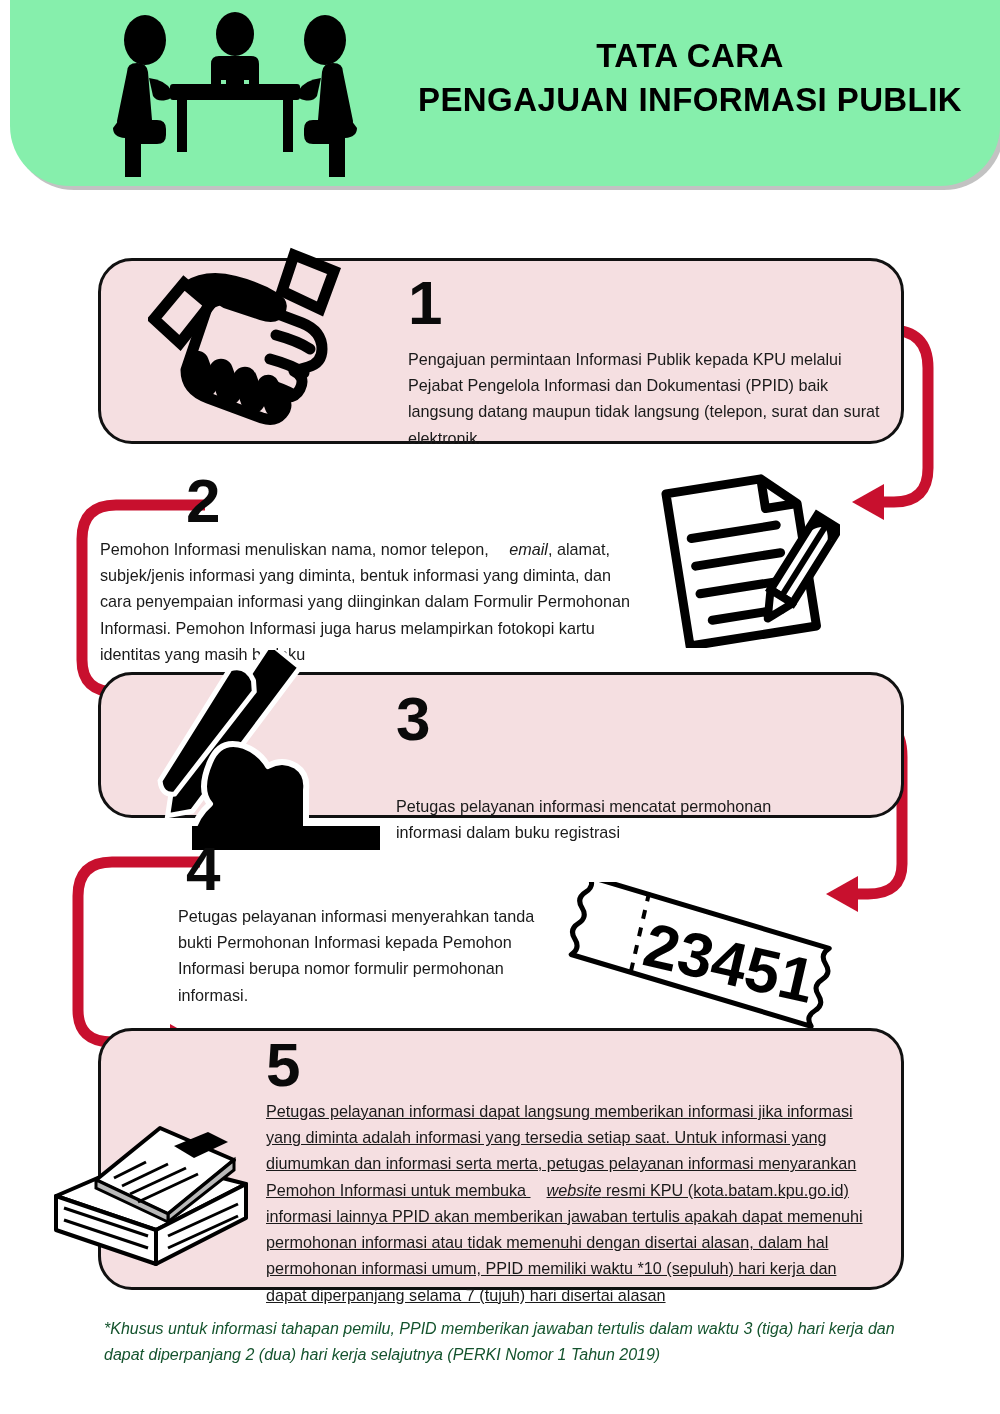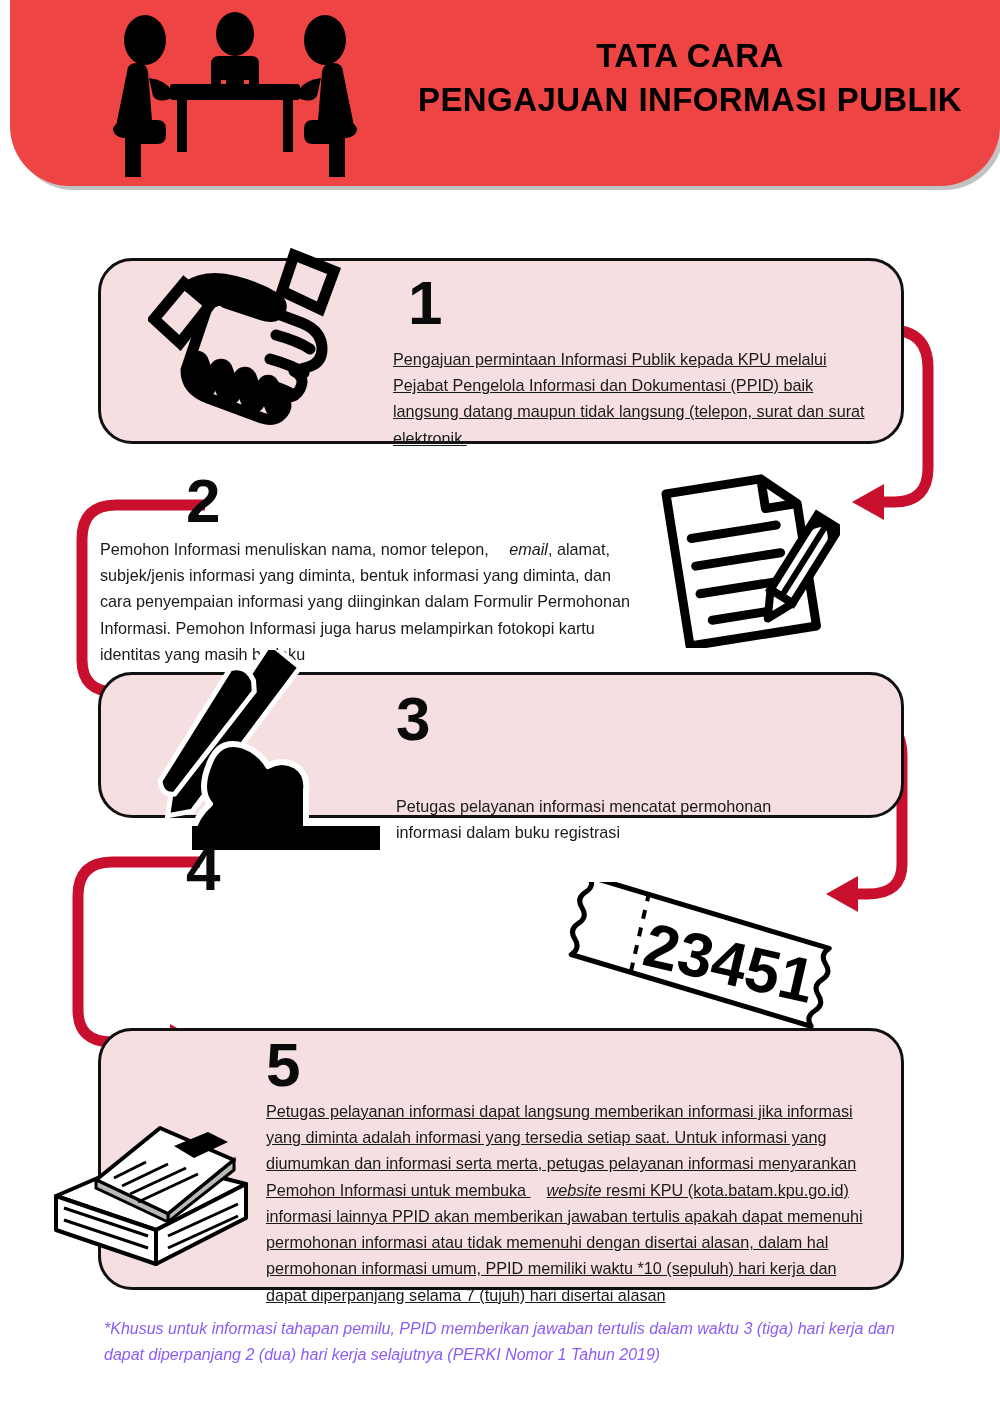--- a/index.html
+++ b/index.html
@@ -17,21 +17,21 @@
     background: #ffffff;
   }
 
   
   .header-banner {
     position: absolute;
     left: 10px;
     top: 0;
     width: 990px;
     height: 186px;
-    background: #ef4444;
+    background: #86efac;
     border-bottom-left-radius: 60px;
     border-bottom-right-radius: 60px;
     box-shadow: 4px 4px 0 rgba(120,120,120,0.45);
   }
   .header-title {
     position: absolute;
     left: 380px;
     top: 34px;
     width: 600px;
     text-align: center;
@@ -76,21 +76,21 @@
   .step-body {
     position: absolute;
     color: #1a1a1a;
     font-size: 16.2px;
     line-height: 1.62;
   }
   .step-body em { font-style: italic; margin-left: 16px; }
 
   
   #num1 { left: 408px; top: 272px; }
-  #body1 { left: 393px; top: 346px; width: 480px; text-decoration: underline; }
+  #body1 { left: 408px; top: 346px; width: 480px; }
   .handshake-icon { position: absolute; left: 148px; top: 247px; width: 212px; height: 190px; }
 
   
   #num2 { left: 186px; top: 470px; }
   #body2 { left: 100px; top: 536px; width: 545px; }
   .doc-pencil-icon { position: absolute; left: 655px; top: 468px; width: 185px; height: 180px; }
 
   
   #num3 { left: 396px; top: 688px; }
   #body3 { left: 396px; top: 750px; width: 430px; margin-top: 43px; }
@@ -116,21 +116,21 @@
 
   
   .footnote {
     position: absolute;
     left: 104px;
     top: 1316px;
     width: 800px;
     font-size: 16px;
     font-style: italic;
     line-height: 1.6;
-    color: #8b5cf6;
+    color: #14532d;
   }
 </style>
 </head>
 <body>
 
 <div id="page">
 
   <div class="header-banner">
 
     <svg class="meeting-icon" viewBox="0 0 260 165" xmlns="http://www.w3.org/2000/svg">
@@ -253,20 +253,21 @@
     </g>
 
     <path d="M70 112 q10 -24 34 -16 q16 6 24 20 q14 -8 28 0 q12 8 10 24 l0 66 H66 q-18 -2 -14 -22 q4 -18 18 -30 q-12 -14 -0 -42 Z" fill="#000" stroke="#fff" stroke-width="6" stroke-linejoin="round"></path>
     <rect x="52" y="176" width="188" height="30" fill="#000"></rect>
   </svg>
 
   <div class="step-num" id="num3">3</div>
   <div class="step-body" id="body3">Petugas pelayanan informasi mencatat permohonan informasi dalam buku registrasi</div>
 
   <div class="step-num" id="num4">4</div>
+  <div class="step-body" id="body4">Petugas pelayanan informasi menyerahkan tanda bukti Permohonan Informasi kepada Pemohon Informasi berupa nomor formulir permohonan informasi.</div>
 
   <svg class="ticket-icon" viewBox="0 0 300 150" xmlns="http://www.w3.org/2000/svg">
     <g transform="rotate(13 150 75)">
 
       <path d="M22 22
                q8 8 0 16 q-8 8 0 16 q8 8 0 16 q-8 8 0 16 q8 8 0 16
                L272 118
                q-8 -8 0 -16 q8 -8 0 -16 q-8 -8 0 -16 q8 -8 0 -16 q-8 -8 0 -16 Z" fill="#fff" stroke="#000" stroke-width="5" stroke-linejoin="round"></path>
 
       <line x1="84" y1="24" x2="84" y2="112" stroke="#000" stroke-width="4" stroke-dasharray="9 9"></line>

